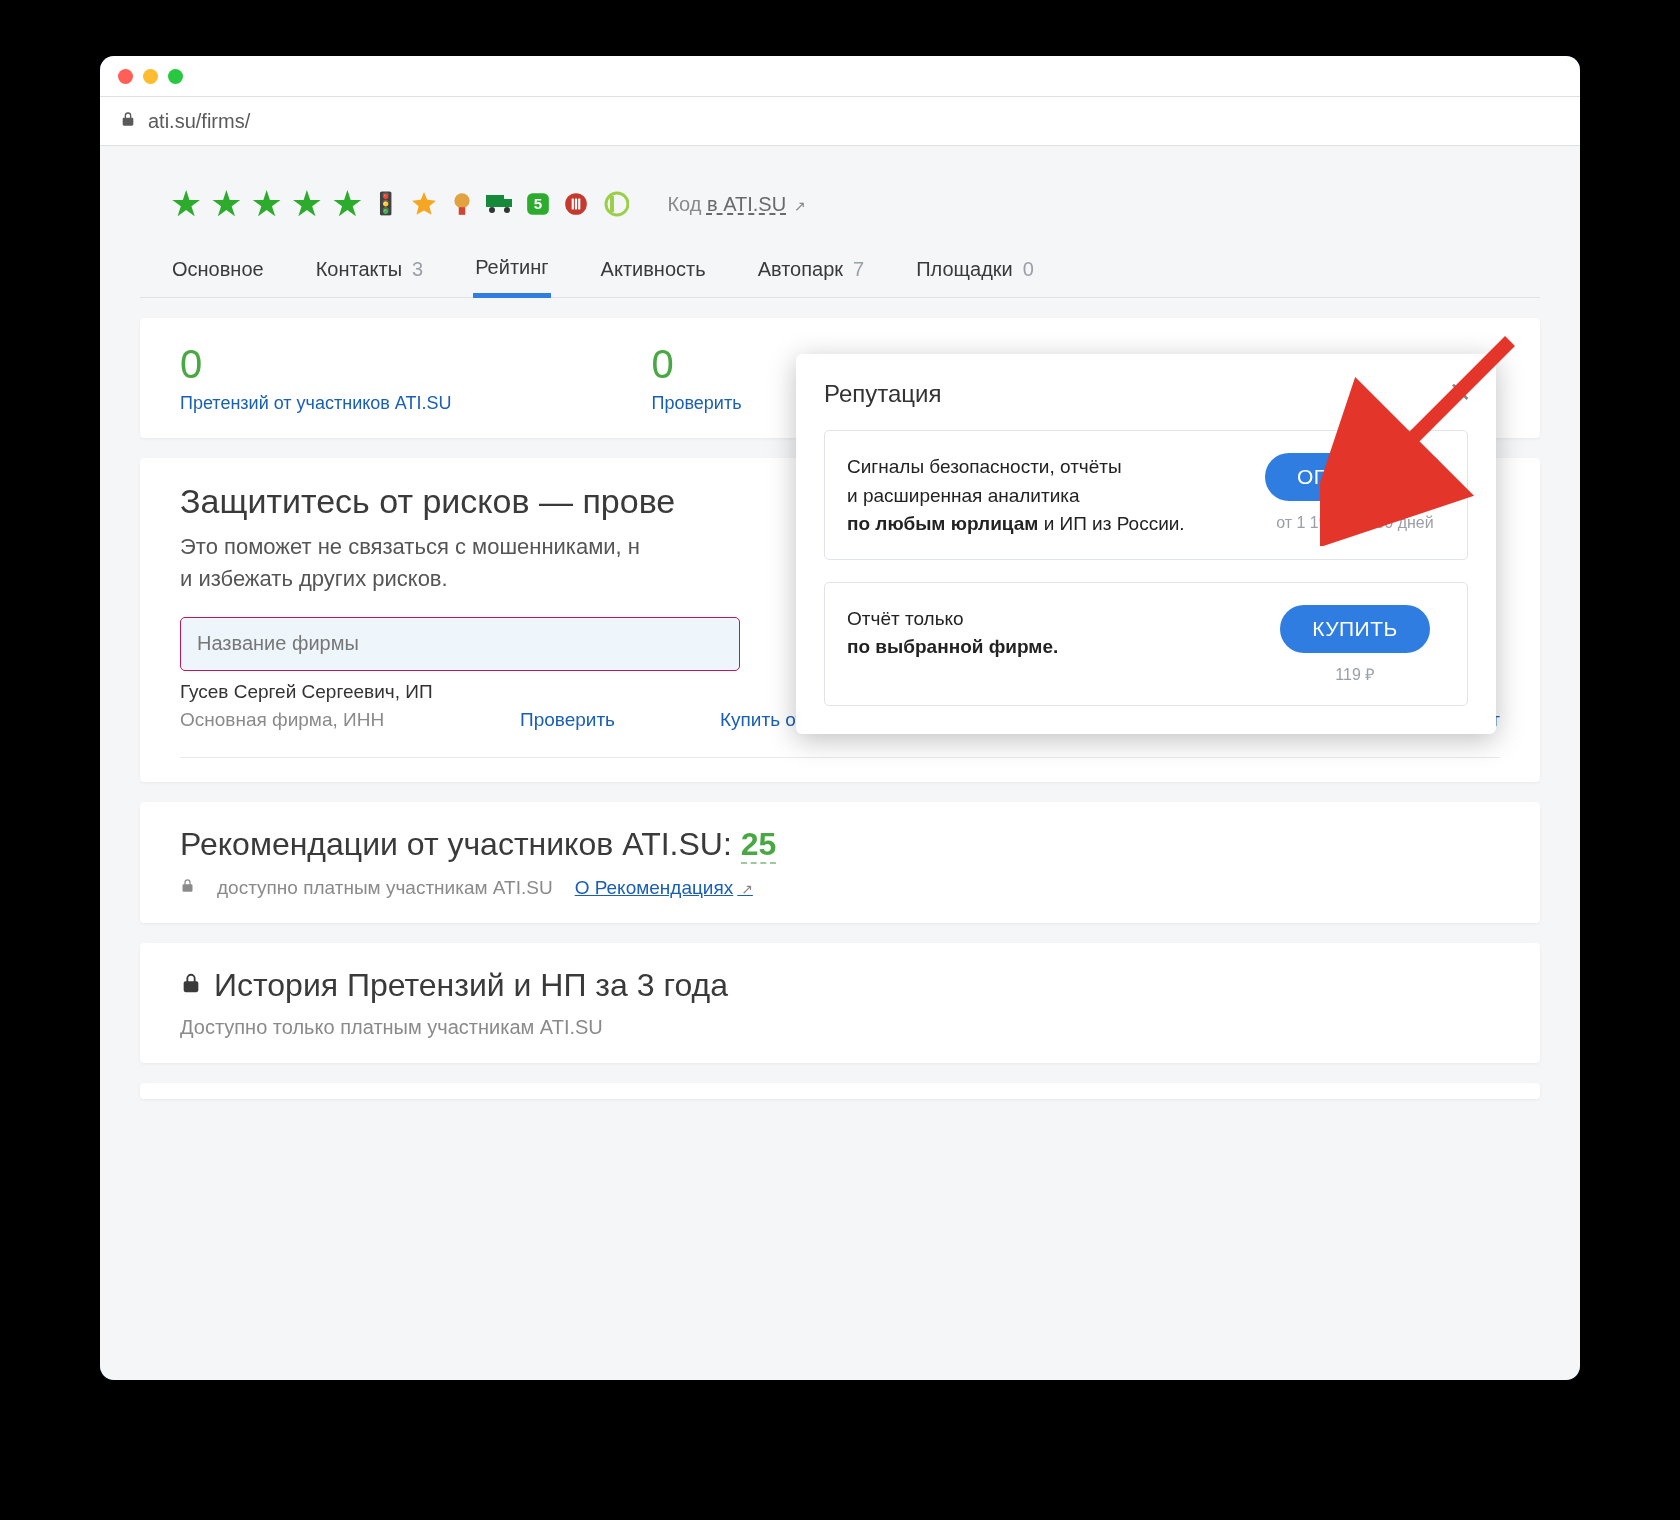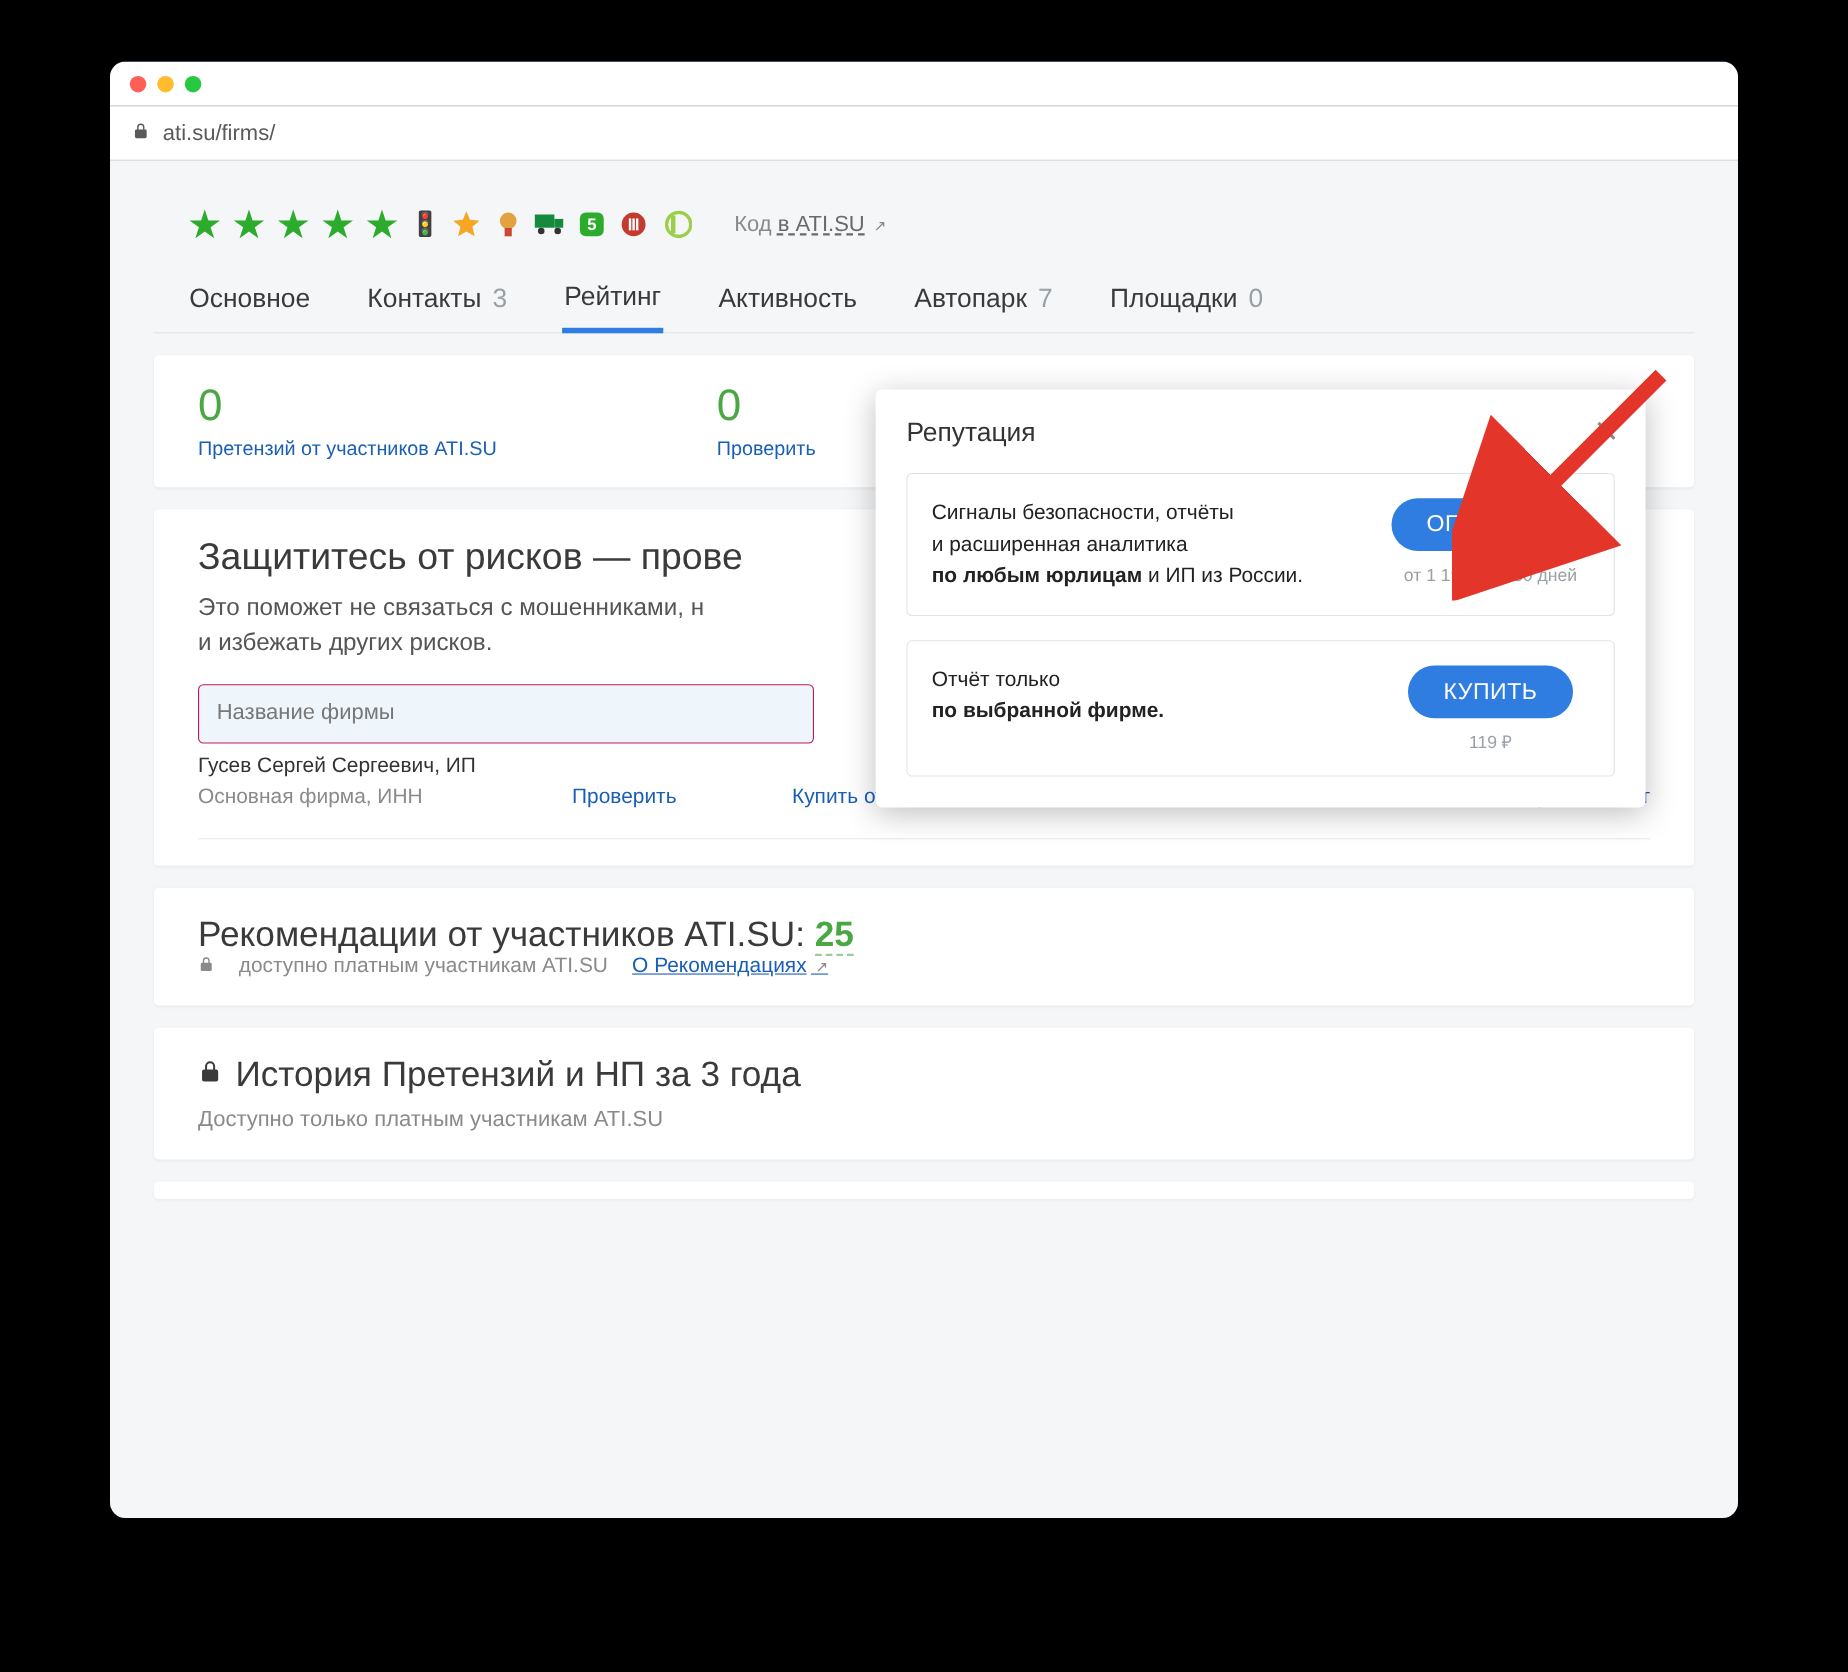--- a/index.html
+++ b/index.html
@@ -64,21 +64,21 @@
   .star { color:#2cab2c; font-size:36px; line-height:1; }
   .badge-icon { display:inline-flex; align-items:center; justify-content:center; width:30px; height:30px; font-size:22px;}
   .code-link { margin-left:30px; color:#8a8a8a; font-size:20px;}
   .code-link a { color:#6a6a6a; text-decoration:underline dashed; text-underline-offset:3px;}
   
   .tabs {
     display:flex;
     gap:48px;
     padding: 0 30px;
     border-bottom:1px solid #e0e4e8;
-    font-size:24px;
+    font-size:20px;
     color:#444;
   }
   .tab {
     padding: 14px 2px 14px 2px;
     display:flex; align-items:center; gap:10px;
     color:#3a3a3a;
     cursor:pointer;
   }
   .tab.active { border-bottom:5px solid #2f7de1; margin-bottom:-1px; }
   .tab .count { color:#9aa0a6; }
@@ -113,21 +113,21 @@
     border-bottom:1px solid #e8eaed;
     padding-bottom:26px;
   }
   .firm-col1 { flex:0 0 300px;}
   .firm-name { color:#333;}
   .firm-sub { color:#8a8a8a; margin-top:6px;}
   .action-link { color:#1a5fb4; }
   
   .recs h2 { font-weight:400; font-size:32px; color:#3a3a3a;}
   .recs h2 .num { color:#4aa844; font-weight:700; border-bottom:2px dashed #9ec89e;}
-  .recs-sub { display:flex; gap:22px; font-size:19px;}
+  .recs-sub { display:flex; gap:22px; margin-top:14px; font-size:19px;}
   .recs-sub .paid-only { color:#8a8a8a;}
   .recs-sub a { color:#1a5fb4; text-decoration:underline;}
   
   .history h2 { font-weight:400; font-size:32px; color:#3a3a3a; display:flex; align-items:center; gap:12px;}
   .history p { color:#8a8a8a; font-size:20px; margin-top:12px;}
   
   .popover {
     position:absolute;
     top: 208px;
     left: 696px;

